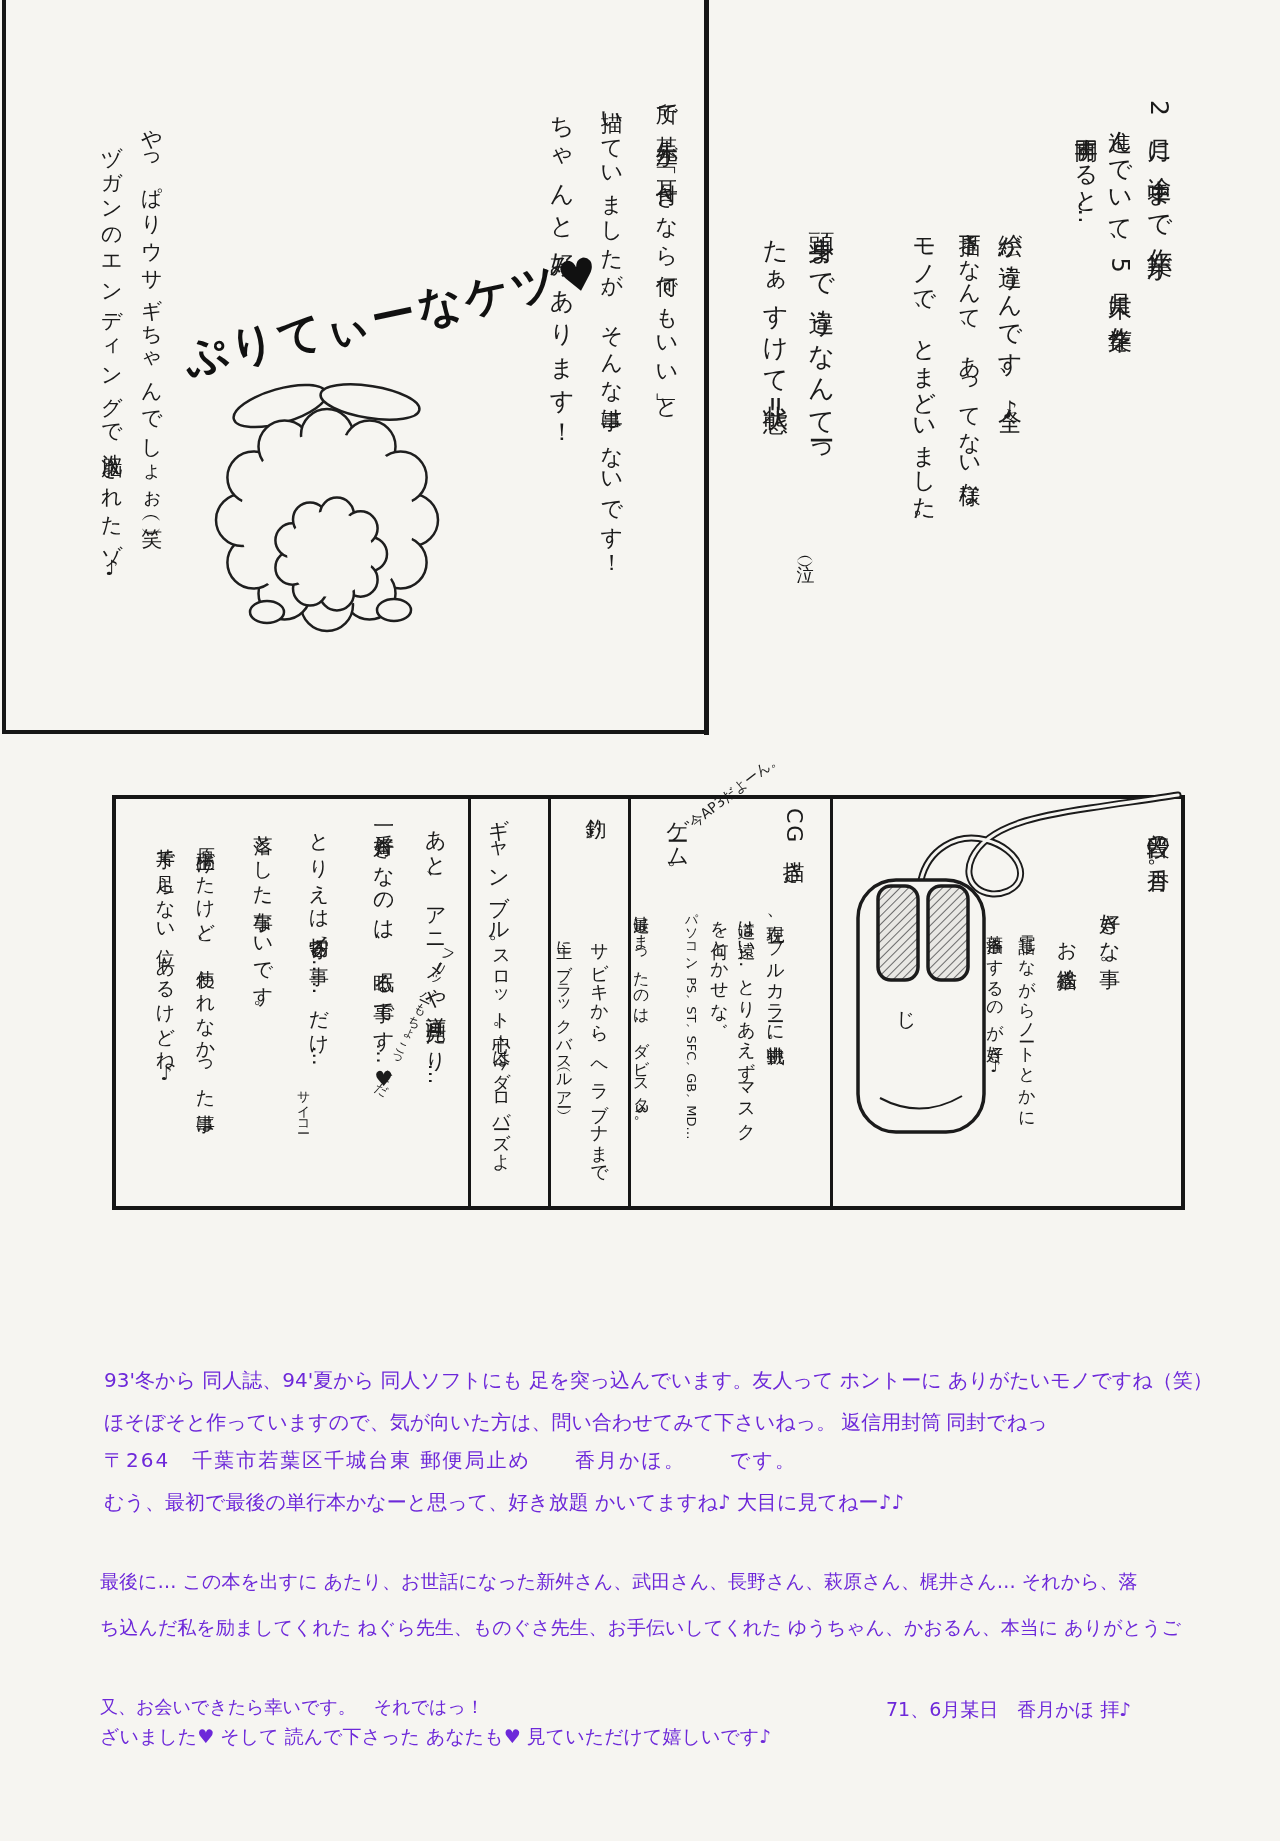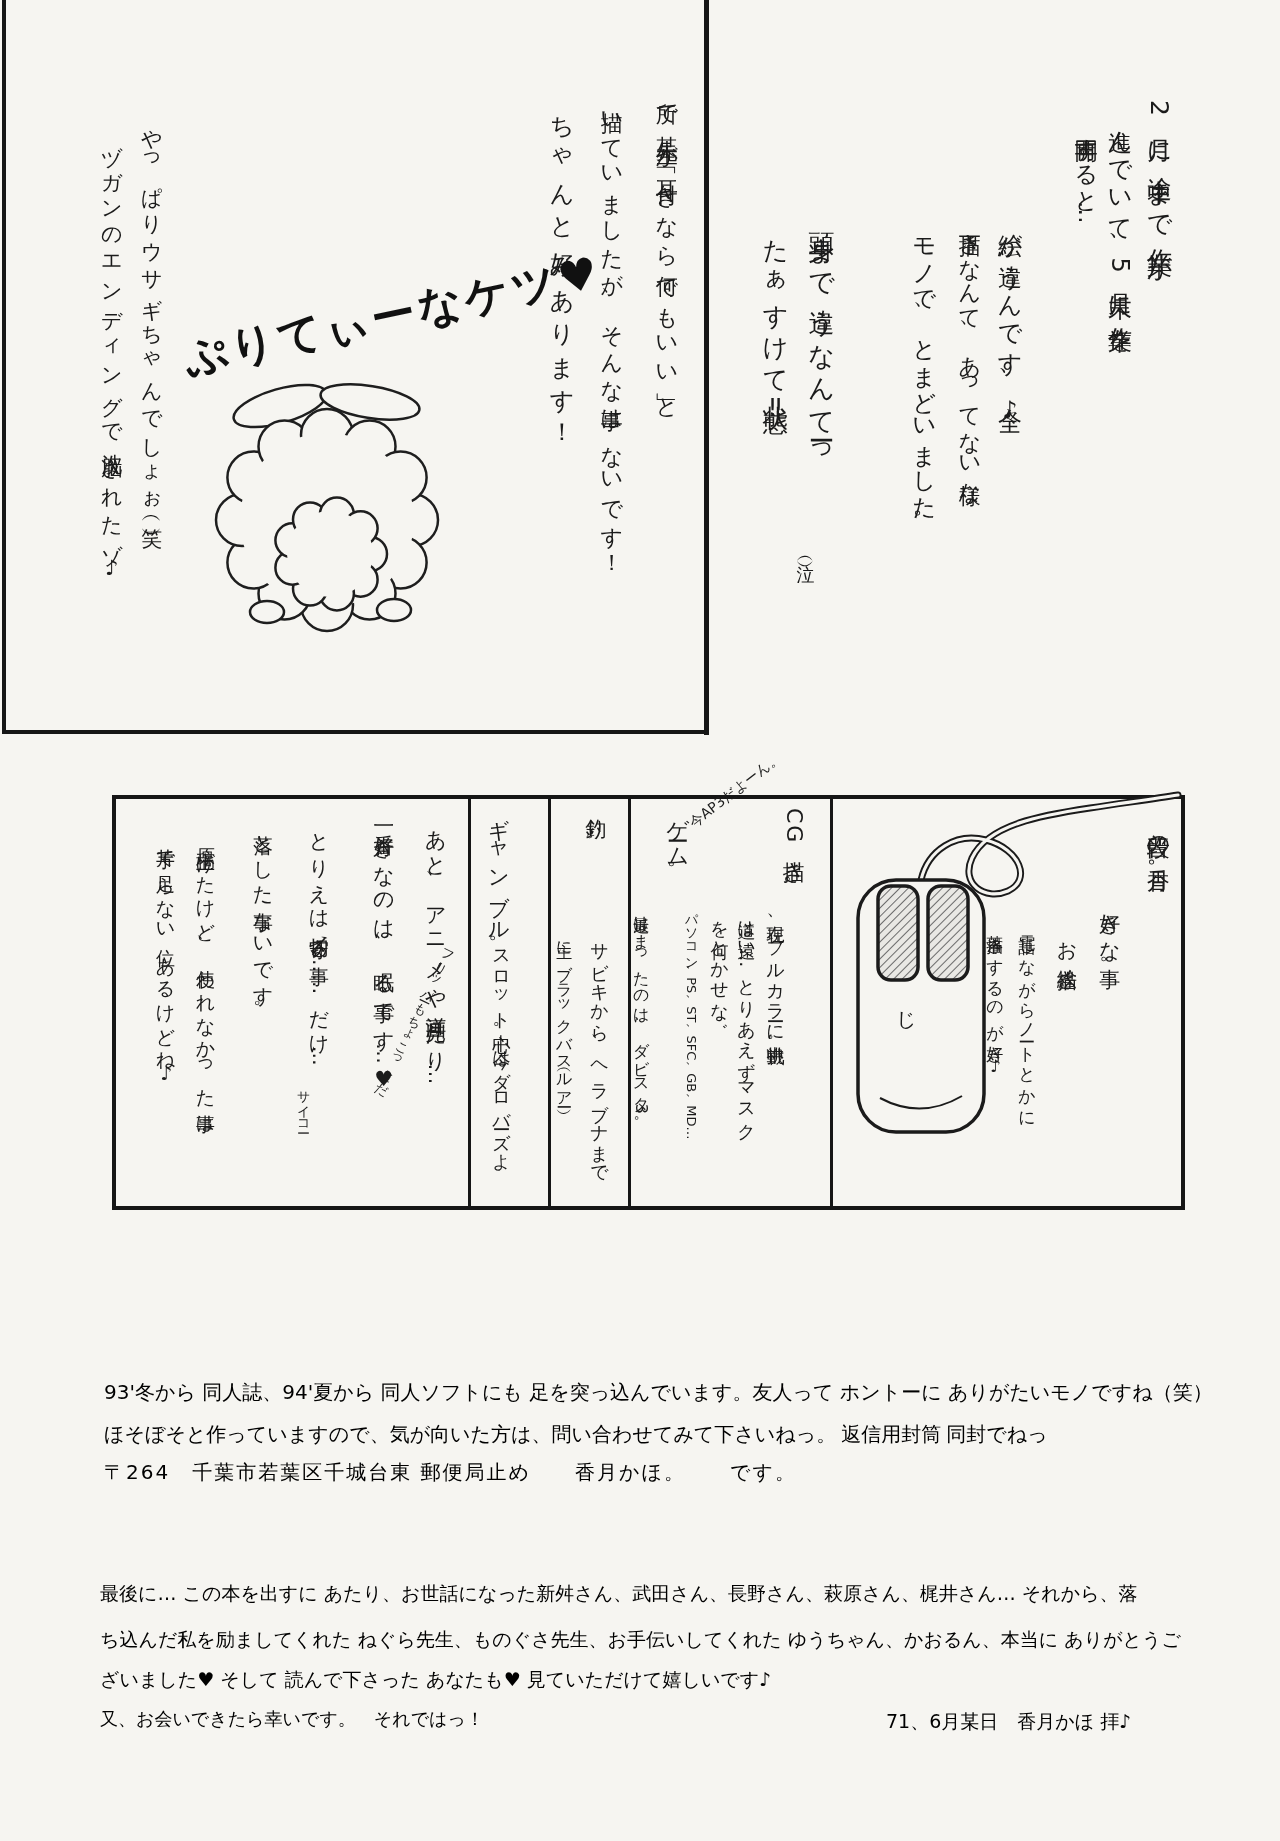--- a/index.html
+++ b/index.html
@@ -6,21 +6,21 @@
   .canvas{
     position:relative;width:1280px;height:1841px;margin:0 auto;
     background:#f6f5f1;overflow:hidden;
     font-family:"DejaVu Sans","Liberation Sans",sans-serif;color:#1b1b1b;
   }
   .v{
     position:absolute;writing-mode:vertical-rl;text-orientation:mixed;
     white-space:nowrap;line-height:1.08;color:#1b1b1b;
   }
   .h{
-    position:absolute;white-space:nowrap;line-height:1.2;color:#000000;margin-top:12px;
+    position:absolute;white-space:nowrap;line-height:1.2;color:#6d28d9;
   }
   .border{position:absolute;background:#161616;}
   .diag{
     position:absolute;font-weight:900;color:#111;
     transform:rotate(-12deg);transform-origin:left bottom;letter-spacing:3px;
   }
   .smalldiag{position:absolute;color:#1b1b1b;}
   svg{position:absolute;}
 </style>
 </head>
@@ -142,19 +142,20 @@
   <div class="v" style="left:372px;top:815px;font-size:21px;letter-spacing:3px;">一番好きなのは、眠る事です…♥</div>
   <div class="v" style="left:308px;top:820px;font-size:20px;letter-spacing:2px;">とりえは〆切守る事……だけ…</div>
   <div class="v" style="left:296px;top:1082px;font-size:13px;">サイコー</div>
   <div class="v" style="left:252px;top:820px;font-size:20px;letter-spacing:2px;">落とした事ないです。</div>
   <div class="v" style="left:196px;top:833px;font-size:19px;letter-spacing:2px;">原稿上げたけど、使われなかった事は</div>
   <div class="v" style="left:156px;top:833px;font-size:19px;letter-spacing:2px;">片手で足らない位 あるけどね♪</div>
 
   <div class="h" style="left:104px;top:1368px;font-size:20px;">93'冬から 同人誌、94'夏から 同人ソフトにも 足を突っ込んでいます。友人って ホントーに ありがたいモノですね（笑）</div>
   <div class="h" style="left:104px;top:1410px;font-size:20px;font-family:Liberation Serif, serif;">ほそぼそと作っていますので、気が向いた方は、問い合わせてみて下さいねっ。 返信用封筒 同封でねっ</div>
   <div class="h" style="left:104px;top:1448px;font-size:20px;letter-spacing:2px;">〒264　千葉市若葉区千城台東 郵便局止め　　香月かほ。　　です。</div>
+  <div class="h" style="left:104px;top:1490px;font-size:20px;">むう、最初で最後の単行本かなーと思って、好き放題 かいてますね♪ 大目に見てねー♪♪</div>
   <div class="h" style="left:100px;top:1616px;font-size:19px;">ち込んだ私を励ましてくれた ねぐら先生、ものぐさ先生、お手伝いしてくれた ゆうちゃん、かおるん、本当に ありがとうご</div>
   <div class="h" style="left:100px;top:1570px;font-size:19px;">最後に… この本を出すに あたり、お世話になった新舛さん、武田さん、長野さん、萩原さん、梶井さん… それから、落</div>
-  <div class="h" style="left:100px;top:1656px;font-size:19px;">ざいました♥ そして 読んで下さった あなたも♥ 見ていただけて嬉しいです♪</div>
+  <div class="h" style="left:100px;top:1725px;font-size:19px;">ざいました♥ そして 読んで下さった あなたも♥ 見ていただけて嬉しいです♪</div>
   <div class="h" style="left:100px;top:1696px;font-size:18px;">又、お会いできたら幸いです。　それではっ！</div>
   <div class="h" style="left:886px;top:1698px;font-size:19px;">71、6月某日　香月かほ 拝♪</div>
 
 </div>
 
 </body></html>

